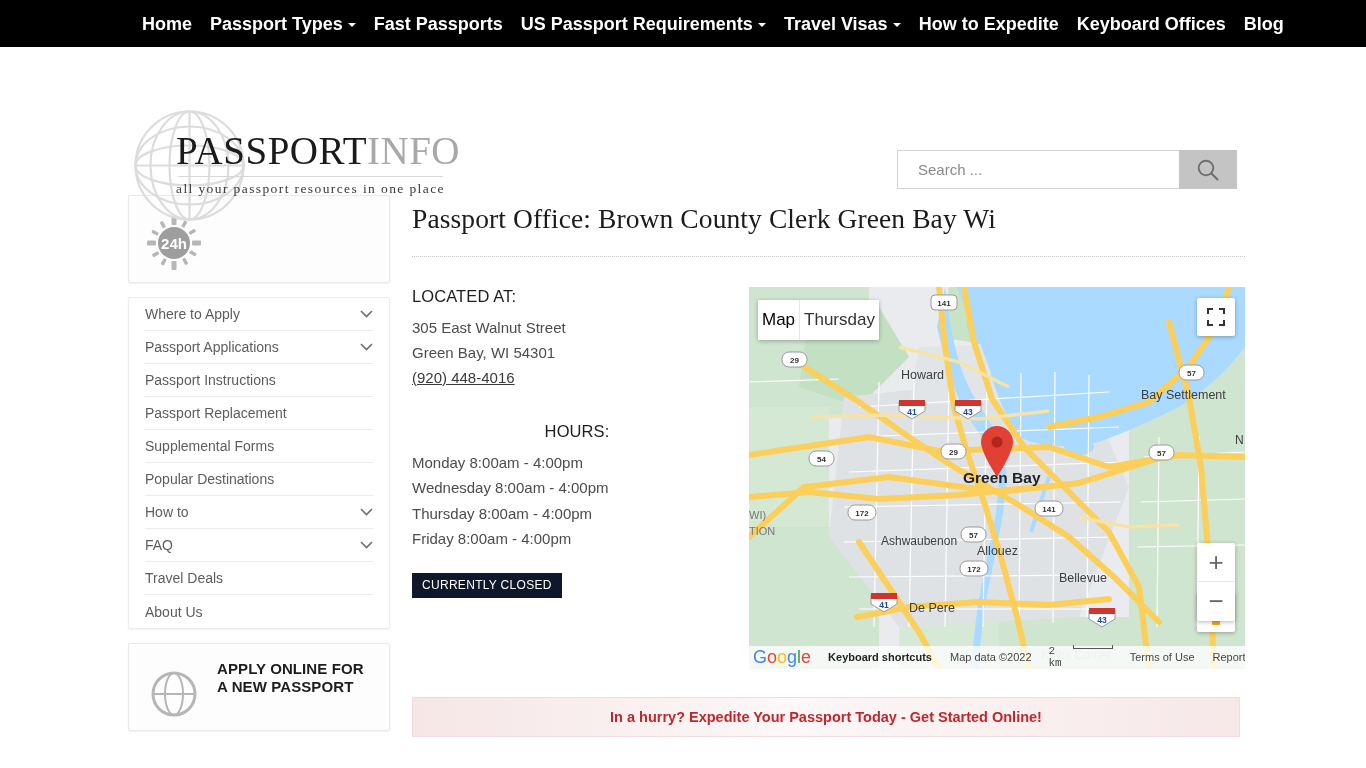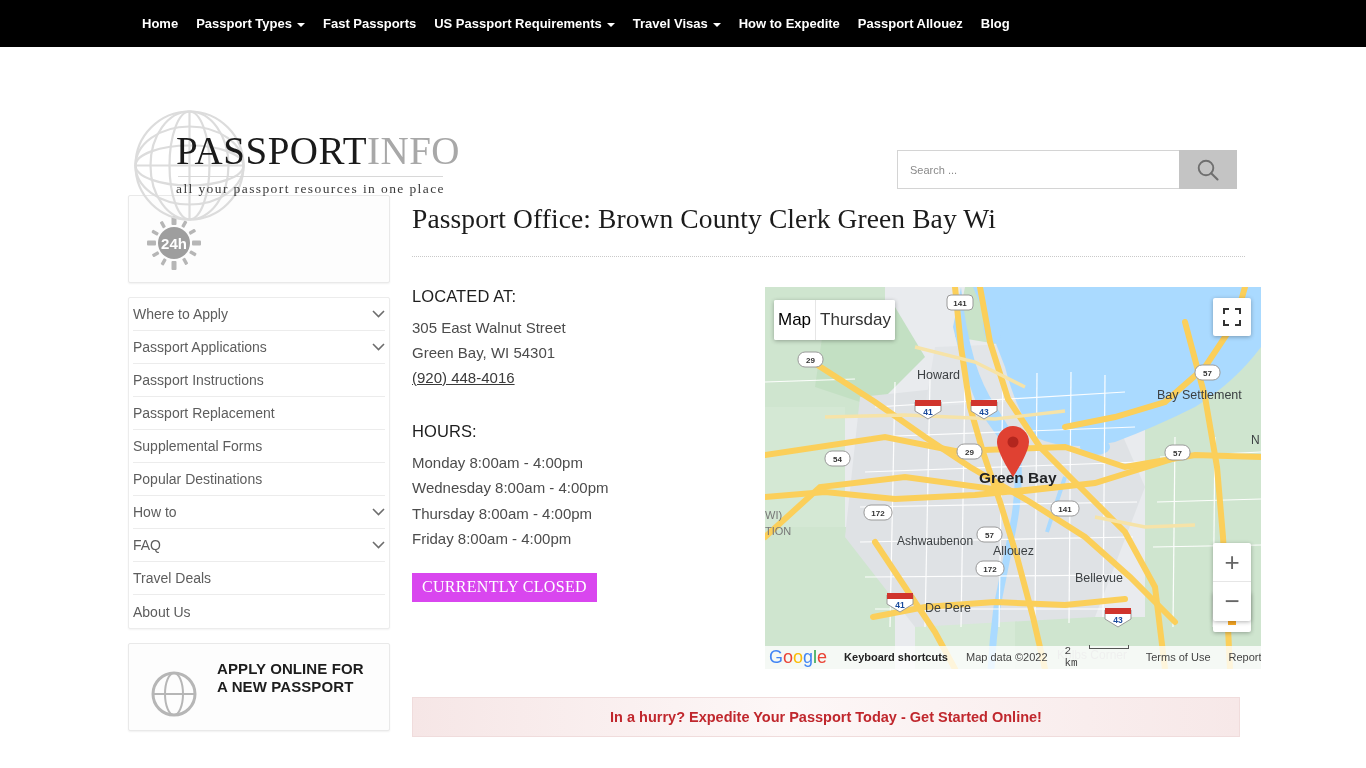--- a/index.html
+++ b/index.html
@@ -15,21 +15,21 @@
   #topnav {
     height: 47px;
     background: #000000;
     display: flex;
     align-items: center;
     padding-left: 133px;
     gap: 0px;
   }
   .navitem {
     color: #ffffff;
-    font-size: 13px;
+    font-size: 18px;
     font-weight: 700;
     padding: 0 9px;
     display: flex;
     align-items: center;
     gap: 5px;
     cursor: pointer;
     white-space: nowrap;
     line-height: 1;
   }
   .caret {
@@ -89,22 +89,22 @@
     left: 897px; top: 103px;
     width: 340px; height: 39px;
     display: flex;
     background: #c4c4c4;
   }
   #searchinput {
     flex: 1;
     border: 1px solid #d4d4d4;
     border-right: none;
     background: #ffffff;
-    padding: 0 12px;
-    font-size: 11px;
+    padding: 0 20px;
+    font-size: 15px;
     color: #555;
     font-family: "Liberation Sans", sans-serif;
     outline: none;
   }
   #searchinput::placeholder { color: #8a8a8a; }
   #searchbtn {
     width: 58px;
     background: #c4c4c4;
     border: none;
     display: flex; align-items: center; justify-content: center;
@@ -158,21 +158,21 @@
     border: none;
     cursor: pointer;
     font-family: "Liberation Sans", sans-serif;
   }
 
   .menu {
     background: #ffffff;
     border: 1px solid #ececec;
     border-radius: 2px;
     box-shadow: 0 1px 2px rgba(0,0,0,0.05);
-    padding: 0 4px;
+    padding: 0 16px;
     margin-bottom: 14px;
   }
   .menu-item {
     display: flex;
     align-items: center;
     justify-content: space-between;
     height: 33px;
     border-bottom: 1px solid #ececec;
     cursor: pointer;
   }
@@ -192,21 +192,21 @@
     font-family: "Liberation Serif", serif;
     font-size: 27.5px;
     color: #1b1b1b;
     font-weight: 400;
     letter-spacing: 0.1px;
     line-height: 1.15;
     padding-bottom: 21px;
     border-bottom: 1px dotted #c9c9c9;
     margin: 0 0 30px 0;
   }
-  #cols { display: flex; gap: 16px; }
+  #cols { display: flex; gap: 0; }
   #info { width: 330px; flex: none; }
   .sec-head {
     font-size: 16.5px;
     color: #1e1e1e;
     letter-spacing: 0.1px;
     margin: 0 0 9px 0;
     font-weight: 400;
   }
   .info-line {
     font-size: 15px;
@@ -214,35 +214,34 @@
     line-height: 25px;
   }
   .phone {
     font-size: 15px;
     color: #3a3a3a;
     text-decoration: underline;
     line-height: 25px;
     cursor: pointer;
     display: inline-block;
   }
-  #hours-head { margin-top: 32px; }
+  #hours-head { margin-top: 32px; text-align: center; }
   .hours-line {
     font-size: 15px;
     color: #4c4c4c;
     line-height: 25.5px;
   }
   #closed-badge {
     display: inline-block;
-    background: #d946ef;
+    background: #0f172a;
     color: #ffffff;
-    font-size: 16px;
+    font-size: 12px;
     letter-spacing: 0.3px;
     padding: 5px 10px 6px 10px;
     margin-top: 21px;
-    font-family: Liberation Serif, serif;
   }
 
   
   #mapbox {
     position: relative;
     width: 496px; height: 382px;
     margin-left: 7px;
     overflow: hidden;
     background: #e8eaed;
     font-family: "Liberation Sans", sans-serif;
@@ -362,21 +361,21 @@
       <span class="caret"></span>
     </div>
     <div class="navitem">
       <span>Travel Visas</span>
       <span class="caret"></span>
     </div>
     <div class="navitem">
       <span>How to Expedite</span>
     </div>
     <div class="navitem">
-      <span>Passport Allouez</span>
+      <span>Keyboard Offices</span>
     </div>
     <div class="navitem">
       <span>Blog</span>
     </div>
   </div>
 
 <div id="header">
   <div id="logo">
     <svg id="globe" viewBox="0 0 113 113">
       <circle cx="56.5" cy="56.5" r="54" fill="none" stroke="#dcdcdc" stroke-width="2.2"></circle>

